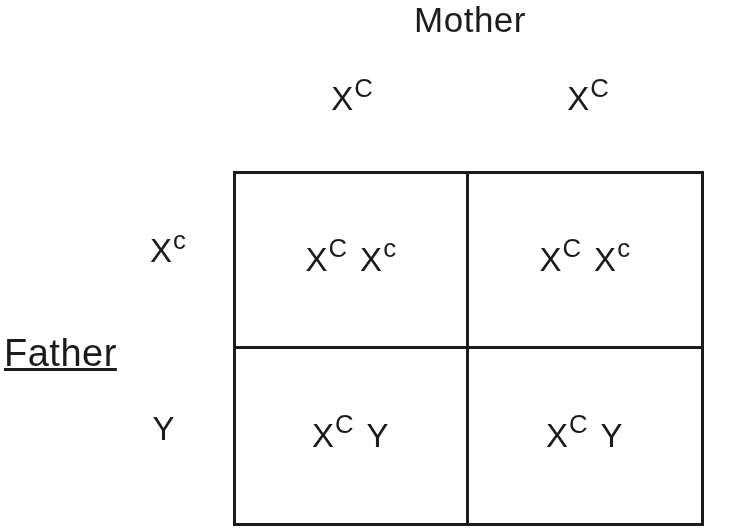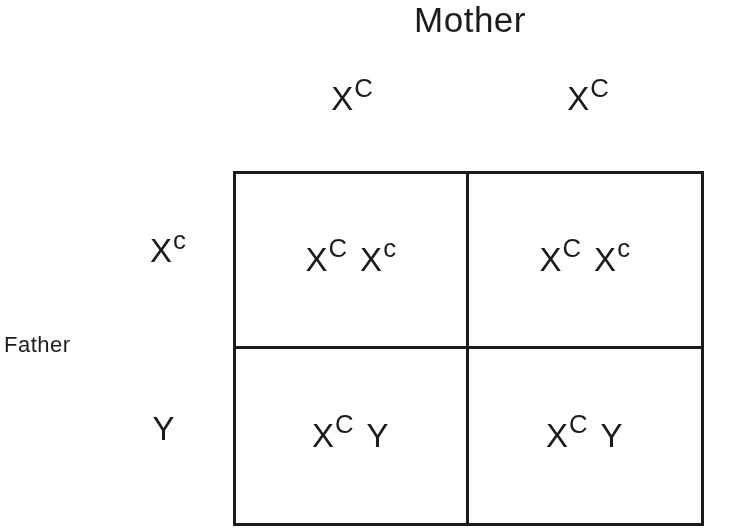--- a/index.html
+++ b/index.html
@@ -25,24 +25,25 @@
     transform: translateX(-50%);
     font-size: 35px;
     font-weight: 500;
     letter-spacing: 0.5px;
     white-space: nowrap;
   }
   .father-title {
     position: absolute;
     top: 332px;
     left: 4px;
-    font-size: 22px;
+    font-size: 38px;
     font-weight: 500;
     letter-spacing: 0.5px;
     white-space: nowrap;
+    text-decoration: underline;
   }
 
   
   .allele {
     display: inline-block;
     white-space: nowrap;
   }
   .allele .base {
     font-size: 1em;
   }

